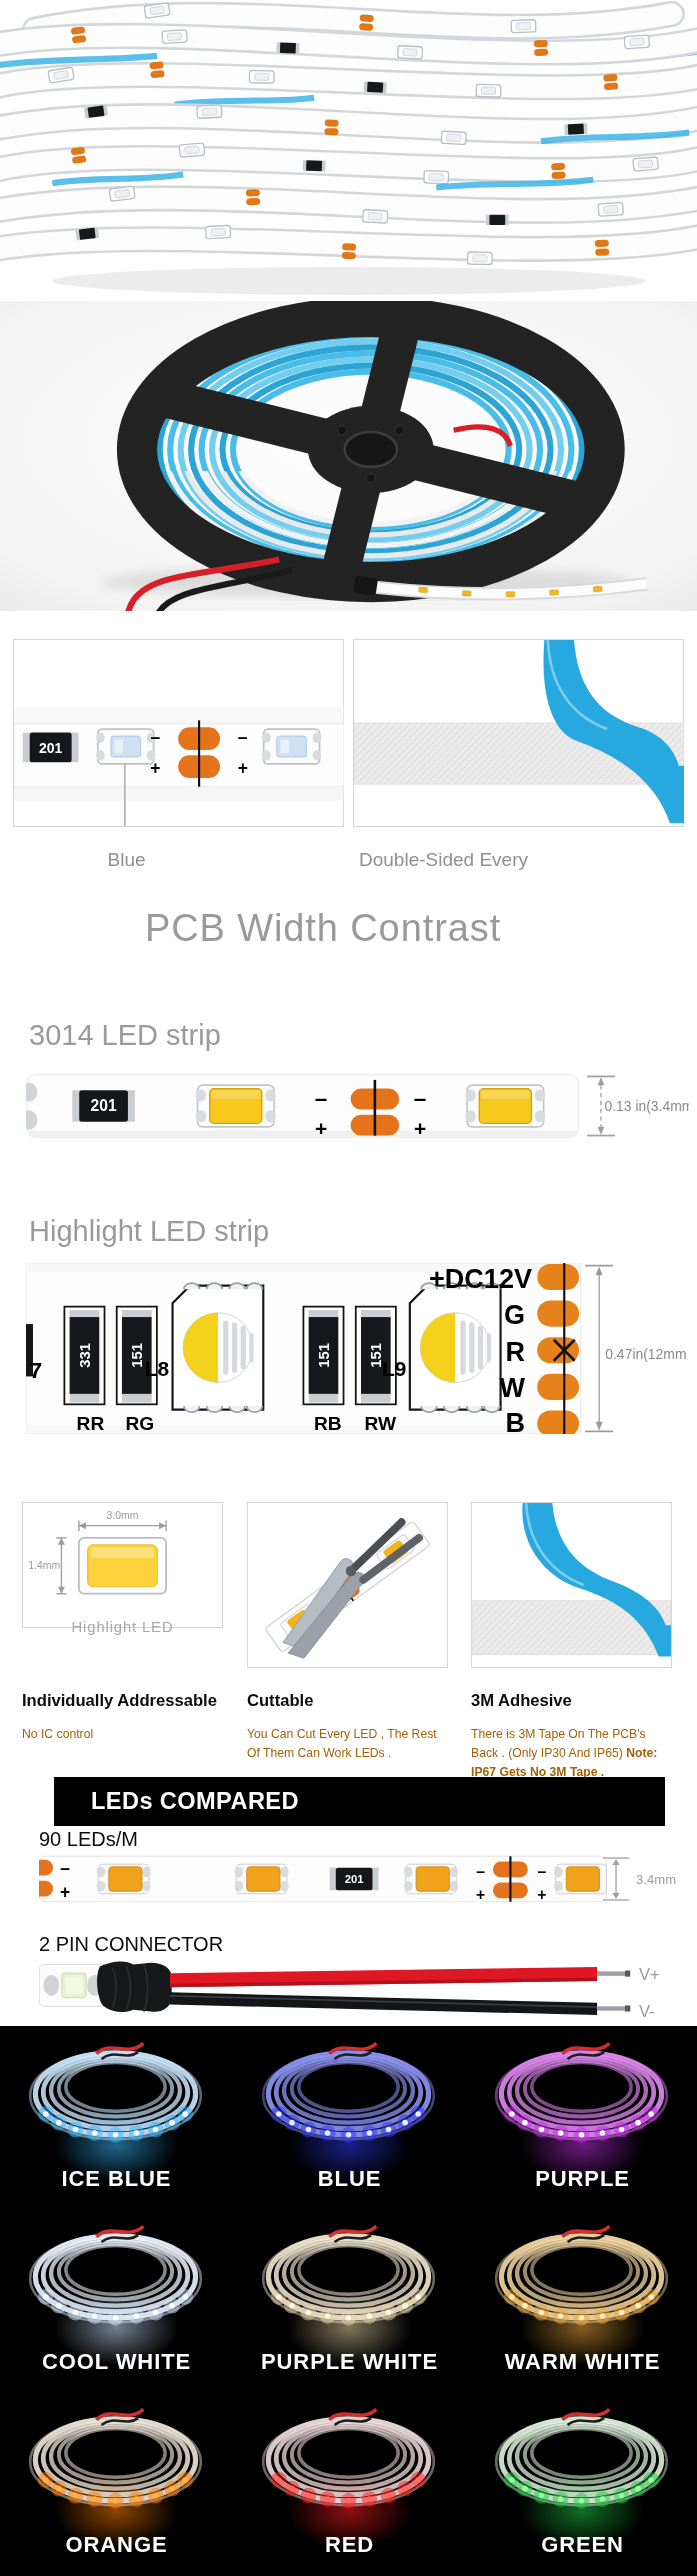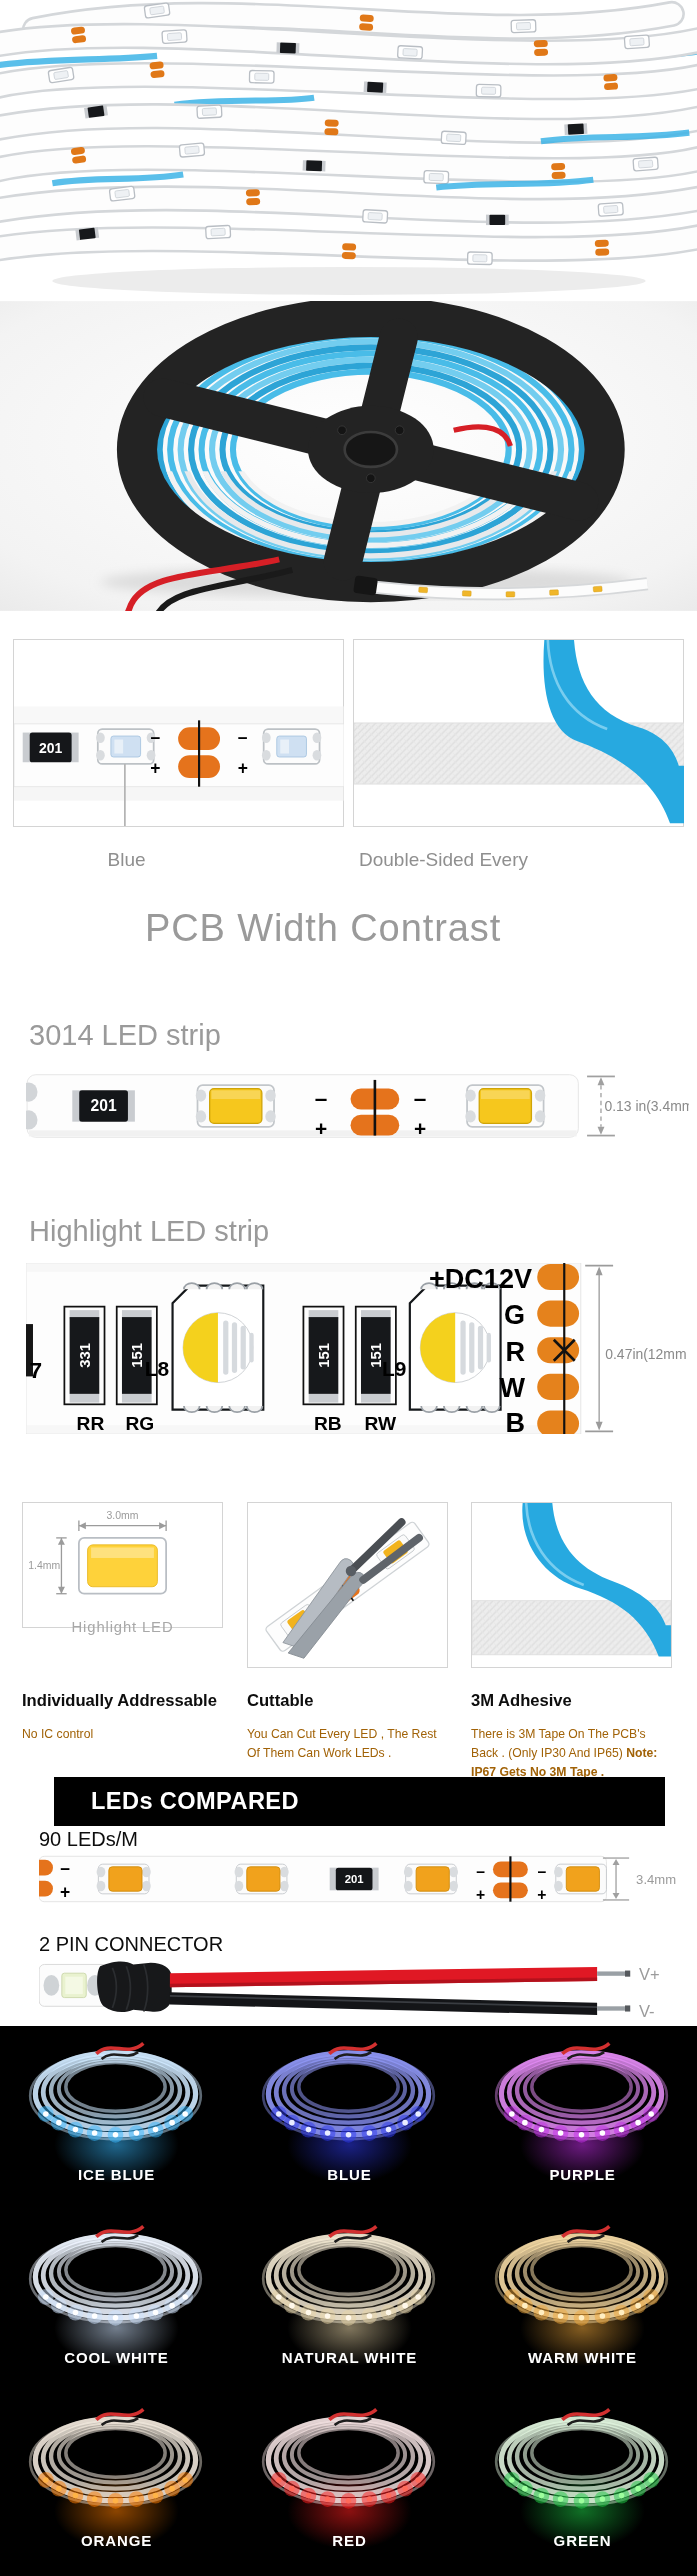--- a/index.html
+++ b/index.html
@@ -20,21 +20,21 @@
                font-size:23.6px;font-weight:bold;letter-spacing:0.4px;}
   .black-h{position:absolute;font-size:20px;font-weight:normal;color:#0d0d0d;}
   .grid{position:absolute;top:2026px;left:0;width:698px;height:550px;background:#000;
         display:grid;grid-template-columns:repeat(3,233px);grid-template-rows:repeat(3,183px);}
   .cell{position:relative;background:#000;overflow:hidden;}
   .glow{position:absolute;left:13%;right:13%;top:36%;height:58%;
         background:radial-gradient(ellipse closest-side,var(--glow) 0%,transparent 72%);
         opacity:.55;}
   svg.coil{position:absolute;left:11.3px;top:5.2px;}
   .cell-label{position:absolute;top:140px;left:0;width:100%;text-align:center;color:#fff;
-              font-size:15px;font-weight:bold;letter-spacing:0.9px;}
+              font-size:22px;font-weight:bold;letter-spacing:0.9px;}
   svg text{font-family:"Liberation Sans",sans-serif;}
 </style>
 </head>
 <body>
 
 <div id="page">
 
   <svg width="0" height="0" style="position:absolute" aria-hidden="true">
     <defs>
       <g id="coil">
@@ -627,21 +627,21 @@
       <svg class="coil" width="209" height="131" viewBox="0 0 240 150">
           <use href="#coil"></use>
         </svg>
       <div class="cell-label">COOL WHITE</div>
     </div>
     <div class="cell color-cell" style="--ring: #f2e8d2; --glow: #e8d5a8; --dot: #fff8ea;">
       <div class="glow"></div>
       <svg class="coil" width="209" height="131" viewBox="0 0 240 150">
           <use href="#coil"></use>
         </svg>
-      <div class="cell-label">NATURAL WHITE</div>
+      <div class="cell-label">PURPLE WHITE</div>
     </div>
     <div class="cell color-cell" style="--ring: #f4d9a4; --glow: #f0a83c; --dot: #ffeec2;">
       <div class="glow"></div>
       <svg class="coil" width="209" height="131" viewBox="0 0 240 150">
           <use href="#coil"></use>
         </svg>
       <div class="cell-label">WARM WHITE</div>
     </div>
     <div class="cell color-cell" style="--ring: #efe6da; --glow: #ff7d00; --dot: #ffb347;">
       <div class="glow"></div>

